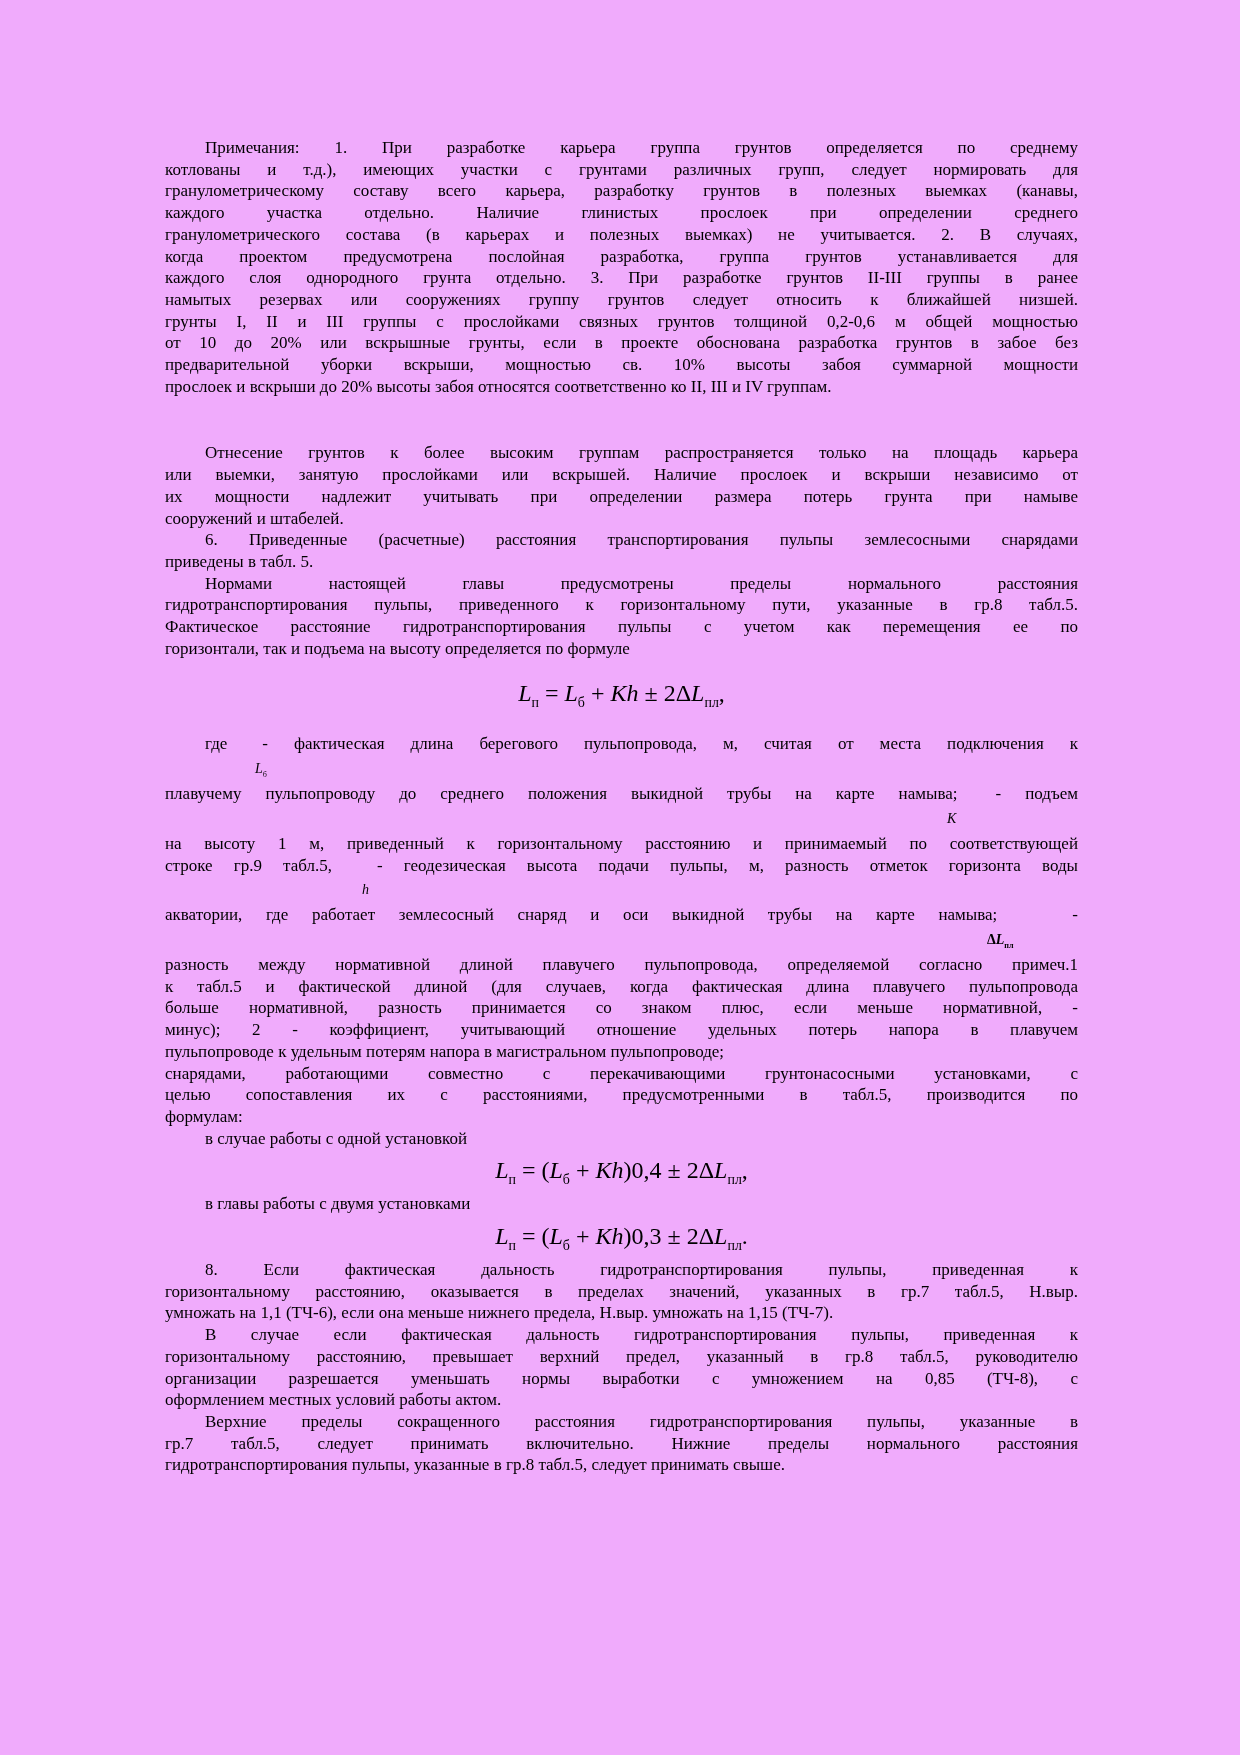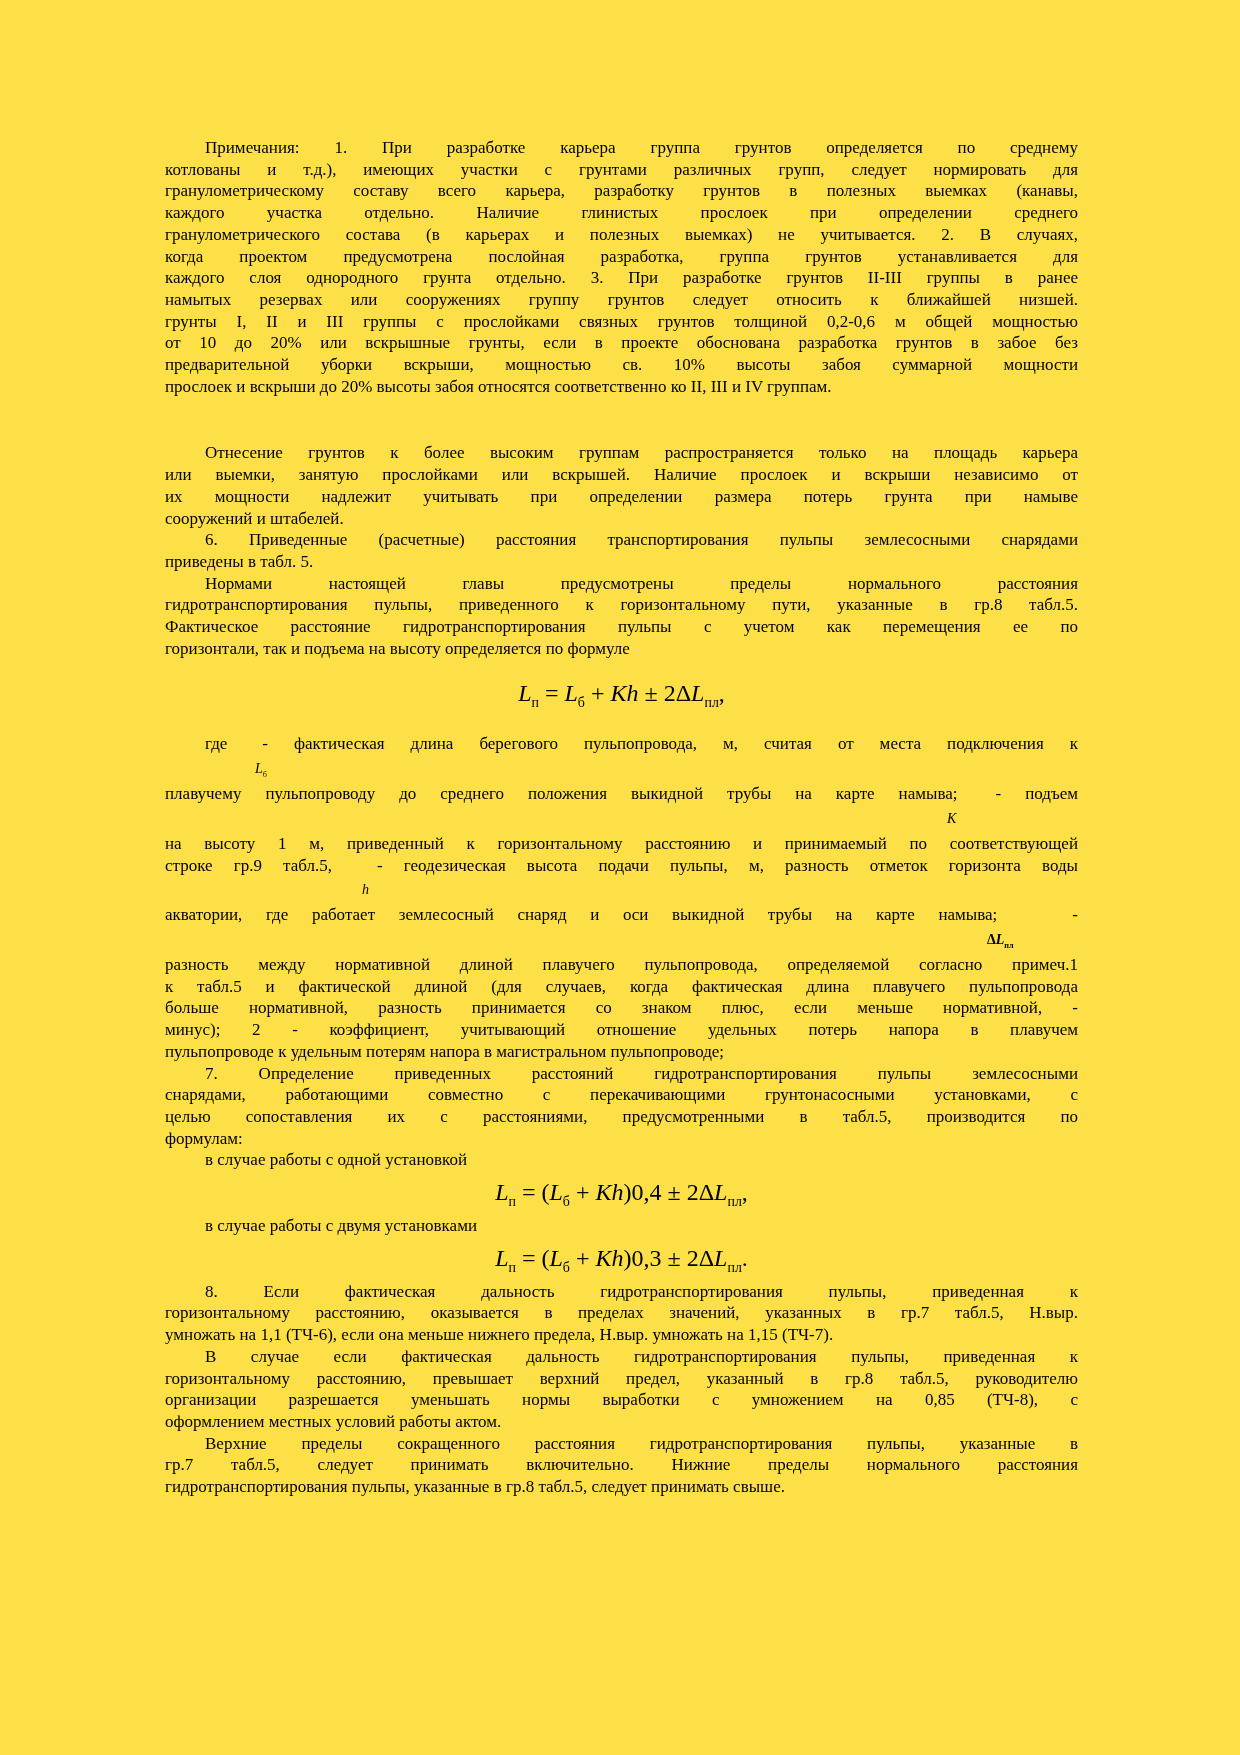--- a/index.html
+++ b/index.html
@@ -1,19 +1,19 @@
 <!DOCTYPE html>
 <html><head>
 <meta charset="utf-8">
 <style>
   html,body{margin:0;padding:0;background:#ffffff;}
   body{width:1240px;height:1755px;position:relative;
        font-family:"Liberation Serif","DejaVu Serif",serif;color:#000000;}
   .page{box-sizing:border-box;width:1240px;height:1755px;
-        padding:137px 162px 40px 165px;background:#fde047;}
+        padding:137px 162px 40px 165px;background:#f0abfc;}
   .para{margin:0;}
   .line{font-size:17px;line-height:21.7px;min-height:21.7px;
         text-align:justify;text-align-last:justify;}
   .line.indent{text-indent:40px;}
   .line.last{text-align-last:left;}
   .gap{display:inline-block;height:1px;vertical-align:baseline;}
   .gap-g1{width:35px;}
   .gap-g2{width:38px;}
   .gap-g3{width:45px;}
   .gap-g4{width:75px;}
@@ -85,31 +85,30 @@
     </div>
     <div class="symline pos-dlpl"><span class="frag">Δ</span><i class="fvar">L</i><sub class="fsub">пл</sub></div>
     <div class="para">
       <div class="line"><span class="seg">разность между нормативной длиной плавучего пульпопровода, определяемой согласно примеч.1</span></div>
       <div class="line"><span class="seg">к табл.5 и фактической длиной (для случаев, когда фактическая длина плавучего пульпопровода</span></div>
       <div class="line"><span class="seg">больше нормативной, разность принимается со знаком плюс, если меньше нормативной, -</span></div>
       <div class="line"><span class="seg">минус); 2 - коэффициент, учитывающий отношение удельных потерь напора в плавучем</span></div>
       <div class="line last"><span class="seg">пульпопроводе к удельным потерям напора в магистральном пульпопроводе;</span></div>
     </div>
     <div class="para">
-      <div class="line indent"><span class="seg">7. Определение приведенных расстояний гидротранспортирования пульпы землесосными</span></div>
       <div class="line"><span class="seg">снарядами, работающими совместно с перекачивающими грунтонасосными установками, с</span></div>
       <div class="line"><span class="seg">целью сопоставления их с расстояниями, предусмотренными в табл.5, производится по</span></div>
       <div class="line last"><span class="seg">формулам:</span></div>
     </div>
     <div class="para">
       <div class="line indent last"><span class="seg">в случае работы с одной установкой</span></div>
     </div>
     <div class="formula inline"><i class="fvar">L</i><sub class="fsub">п</sub><span class="frag"> = (</span><i class="fvar">L</i><sub class="fsub">б</sub><span class="frag"> + </span><i class="fvar">Kh</i><span class="frag">)0,4 ± 2Δ</span><i class="fvar">L</i><sub class="fsub">пл</sub><span class="frag">,</span></div>
     <div class="para">
-      <div class="line indent last"><span class="seg">в случае работы с двумя установками</span></div>
+      <div class="line indent last"><span class="seg">в главы работы с двумя установками</span></div>
     </div>
     <div class="formula inline"><i class="fvar">L</i><sub class="fsub">п</sub><span class="frag"> = (</span><i class="fvar">L</i><sub class="fsub">б</sub><span class="frag"> + </span><i class="fvar">Kh</i><span class="frag">)0,3 ± 2Δ</span><i class="fvar">L</i><sub class="fsub">пл</sub><span class="frag">.</span></div>
     <div class="para">
       <div class="line indent"><span class="seg">8. Если фактическая дальность гидротранспортирования пульпы, приведенная к</span></div>
       <div class="line"><span class="seg">горизонтальному расстоянию, оказывается в пределах значений, указанных в гр.7 табл.5, Н.выр.</span></div>
       <div class="line last"><span class="seg">умножать на 1,1 (ТЧ-6), если она меньше нижнего предела, Н.выр. умножать на 1,15 (ТЧ-7).</span></div>
     </div>
     <div class="para">
       <div class="line indent"><span class="seg">В случае если фактическая дальность гидротранспортирования пульпы, приведенная к</span></div>
       <div class="line"><span class="seg">горизонтальному расстоянию, превышает верхний предел, указанный в гр.8 табл.5, руководителю</span></div>

